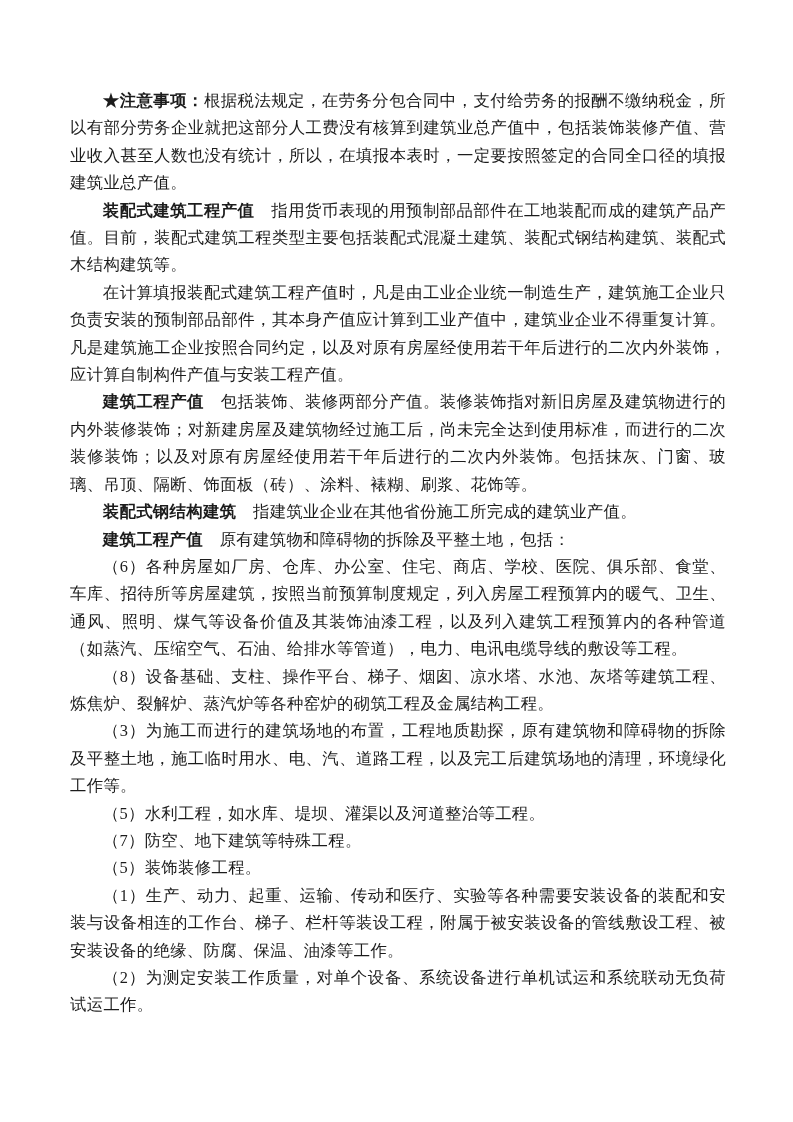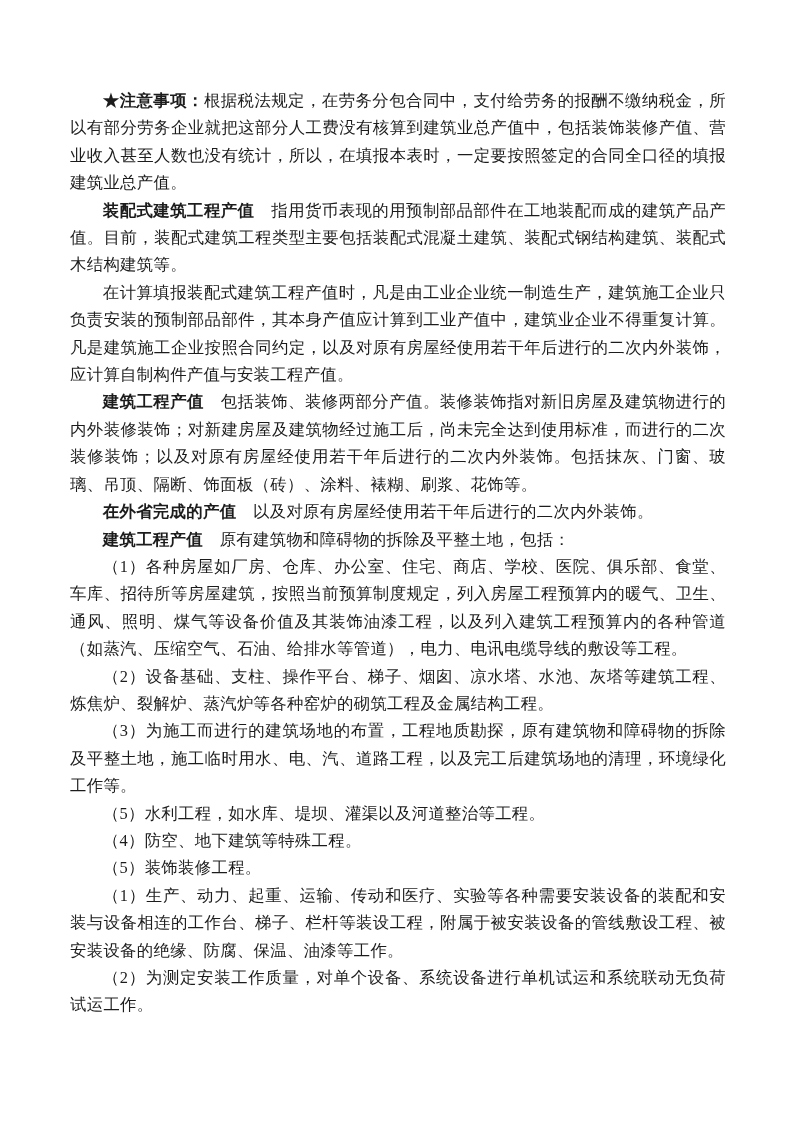--- a/index.html
+++ b/index.html
@@ -48,26 +48,26 @@
 </style>
 </head>
 <body>
 
 <div class="page">
   <div class="content">
     <p class="para"><b class="lead">★注意事项：</b><span>根据税法规定，在劳务分包合同中，支付给劳务的报酬不缴纳税金，所以有部分劳务企业就把这部分人工费没有核算到建筑业总产值中，包括装饰装修产值、营业收入甚至人数也没有统计，所以，在填报本表时，一定要按照签定的合同全口径的填报建筑业总产值。</span></p>
     <p class="para"><b class="lead">装配式建筑工程产值</b><span>　指用货币表现的用预制部品部件在工地装配而成的建筑产品产值。目前，装配式建筑工程类型主要包括装配式混凝土建筑、装配式钢结构建筑、装配式木结构建筑等。</span></p>
     <p class="para"><b class="lead"></b><span>在计算填报装配式建筑工程产值时，凡是由工业企业统一制造生产，建筑施工企业只负责安装的预制部品部件，其本身产值应计算到工业产值中，建筑业企业不得重复计算。凡是建筑施工企业按照合同约定，以及对原有房屋经使用若干年后进行的二次内外装饰，应计算自制构件产值与安装工程产值。</span></p>
     <p class="para"><b class="lead">建筑工程产值</b><span>　包括装饰、装修两部分产值。装修装饰指对新旧房屋及建筑物进行的内外装修装饰；对新建房屋及建筑物经过施工后，尚未完全达到使用标准，而进行的二次装修装饰；以及对原有房屋经使用若干年后进行的二次内外装饰。包括抹灰、门窗、玻璃、吊顶、隔断、饰面板（砖）、涂料、裱糊、刷浆、花饰等。</span></p>
-    <p class="para"><b class="lead">在外省完成的产值</b><span>　以及对原有房屋经使用若干年后进行的二次内外装饰。</span></p>
+    <p class="para"><b class="lead">装配式钢结构建筑</b><span>　指建筑业企业在其他省份施工所完成的建筑业产值。</span></p>
     <p class="para"><b class="lead">建筑工程产值</b><span>　原有建筑物和障碍物的拆除及平整土地，包括：</span></p>
-    <p class="para"><b class="lead"></b><span>（1）各种房屋如厂房、仓库、办公室、住宅、商店、学校、医院、俱乐部、食堂、车库、招待所等房屋建筑，按照当前预算制度规定，列入房屋工程预算内的暖气、卫生、通风、照明、煤气等设备价值及其装饰油漆工程，以及列入建筑工程预算内的各种管道（如蒸汽、压缩空气、石油、给排水等管道），电力、电讯电缆导线的敷设等工程。</span></p>
-    <p class="para"><b class="lead"></b><span>（2）设备基础、支柱、操作平台、梯子、烟囱、凉水塔、水池、灰塔等建筑工程、炼焦炉、裂解炉、蒸汽炉等各种窑炉的砌筑工程及金属结构工程。</span></p>
+    <p class="para"><b class="lead"></b><span>（6）各种房屋如厂房、仓库、办公室、住宅、商店、学校、医院、俱乐部、食堂、车库、招待所等房屋建筑，按照当前预算制度规定，列入房屋工程预算内的暖气、卫生、通风、照明、煤气等设备价值及其装饰油漆工程，以及列入建筑工程预算内的各种管道（如蒸汽、压缩空气、石油、给排水等管道），电力、电讯电缆导线的敷设等工程。</span></p>
+    <p class="para"><b class="lead"></b><span>（8）设备基础、支柱、操作平台、梯子、烟囱、凉水塔、水池、灰塔等建筑工程、炼焦炉、裂解炉、蒸汽炉等各种窑炉的砌筑工程及金属结构工程。</span></p>
     <p class="para"><b class="lead"></b><span>（3）为施工而进行的建筑场地的布置，工程地质勘探，原有建筑物和障碍物的拆除及平整土地，施工临时用水、电、汽、道路工程，以及完工后建筑场地的清理，环境绿化工作等。</span></p>
     <p class="para"><b class="lead"></b><span>（5）水利工程，如水库、堤坝、灌渠以及河道整治等工程。</span></p>
-    <p class="para"><b class="lead"></b><span>（4）防空、地下建筑等特殊工程。</span></p>
+    <p class="para"><b class="lead"></b><span>（7）防空、地下建筑等特殊工程。</span></p>
     <p class="para"><b class="lead"></b><span>（5）装饰装修工程。</span></p>
     <p class="para"><b class="lead"></b><span>（1）生产、动力、起重、运输、传动和医疗、实验等各种需要安装设备的装配和安装与设备相连的工作台、梯子、栏杆等装设工程，附属于被安装设备的管线敷设工程、被安装设备的绝缘、防腐、保温、油漆等工作。</span></p>
     <p class="para"><b class="lead"></b><span>（2）为测定安装工作质量，对单个设备、系统设备进行单机试运和系统联动无负荷试运工作。</span></p>
 
   </div>
   <div class="footer">— 419 —</div>
 </div>
 
 </body></html>

